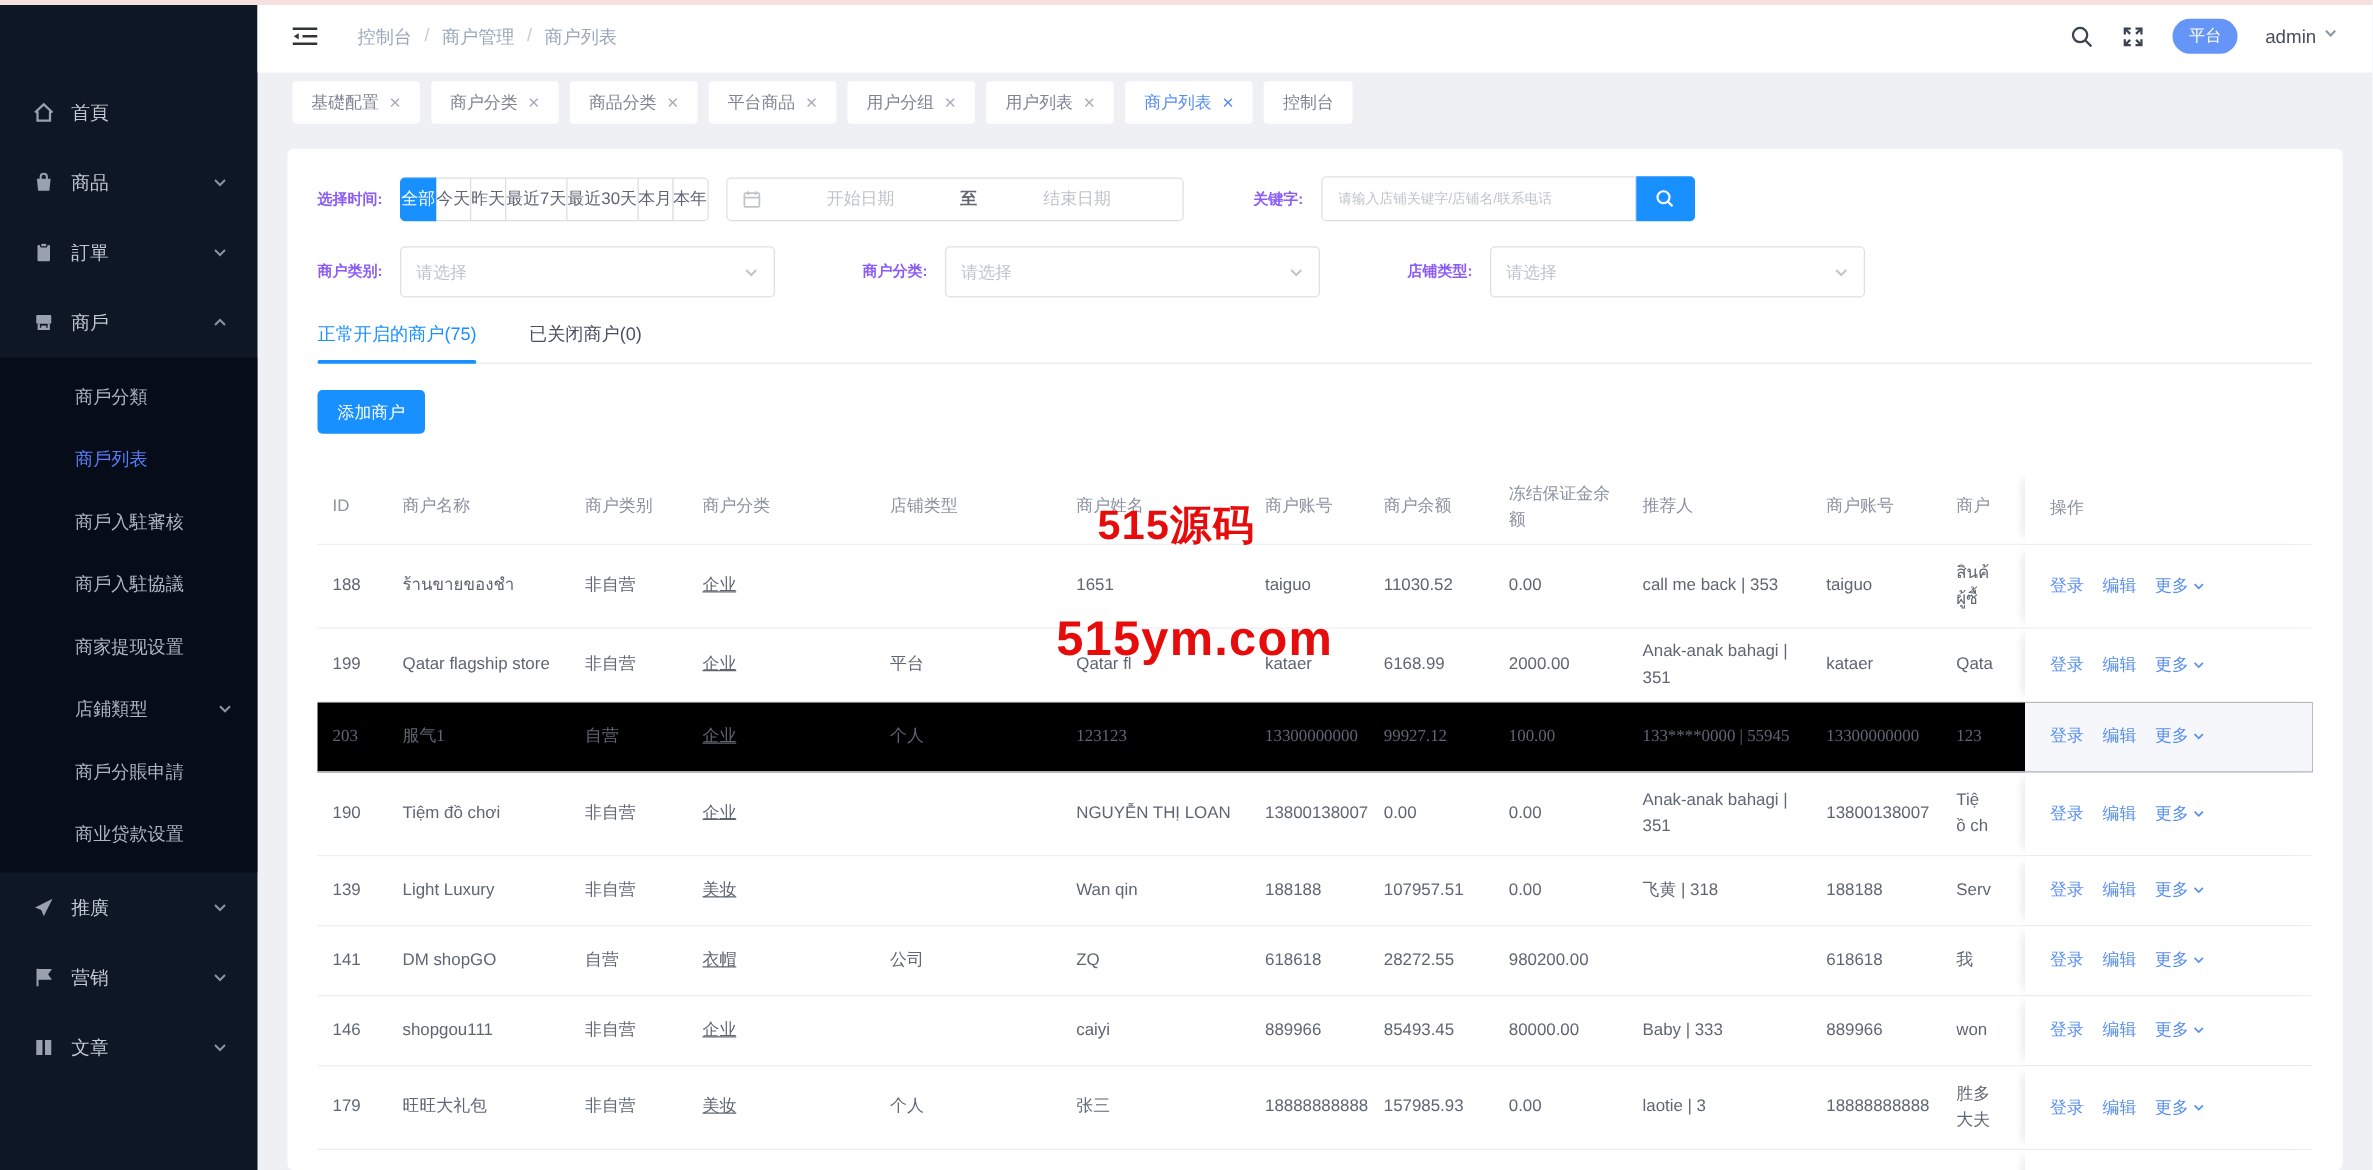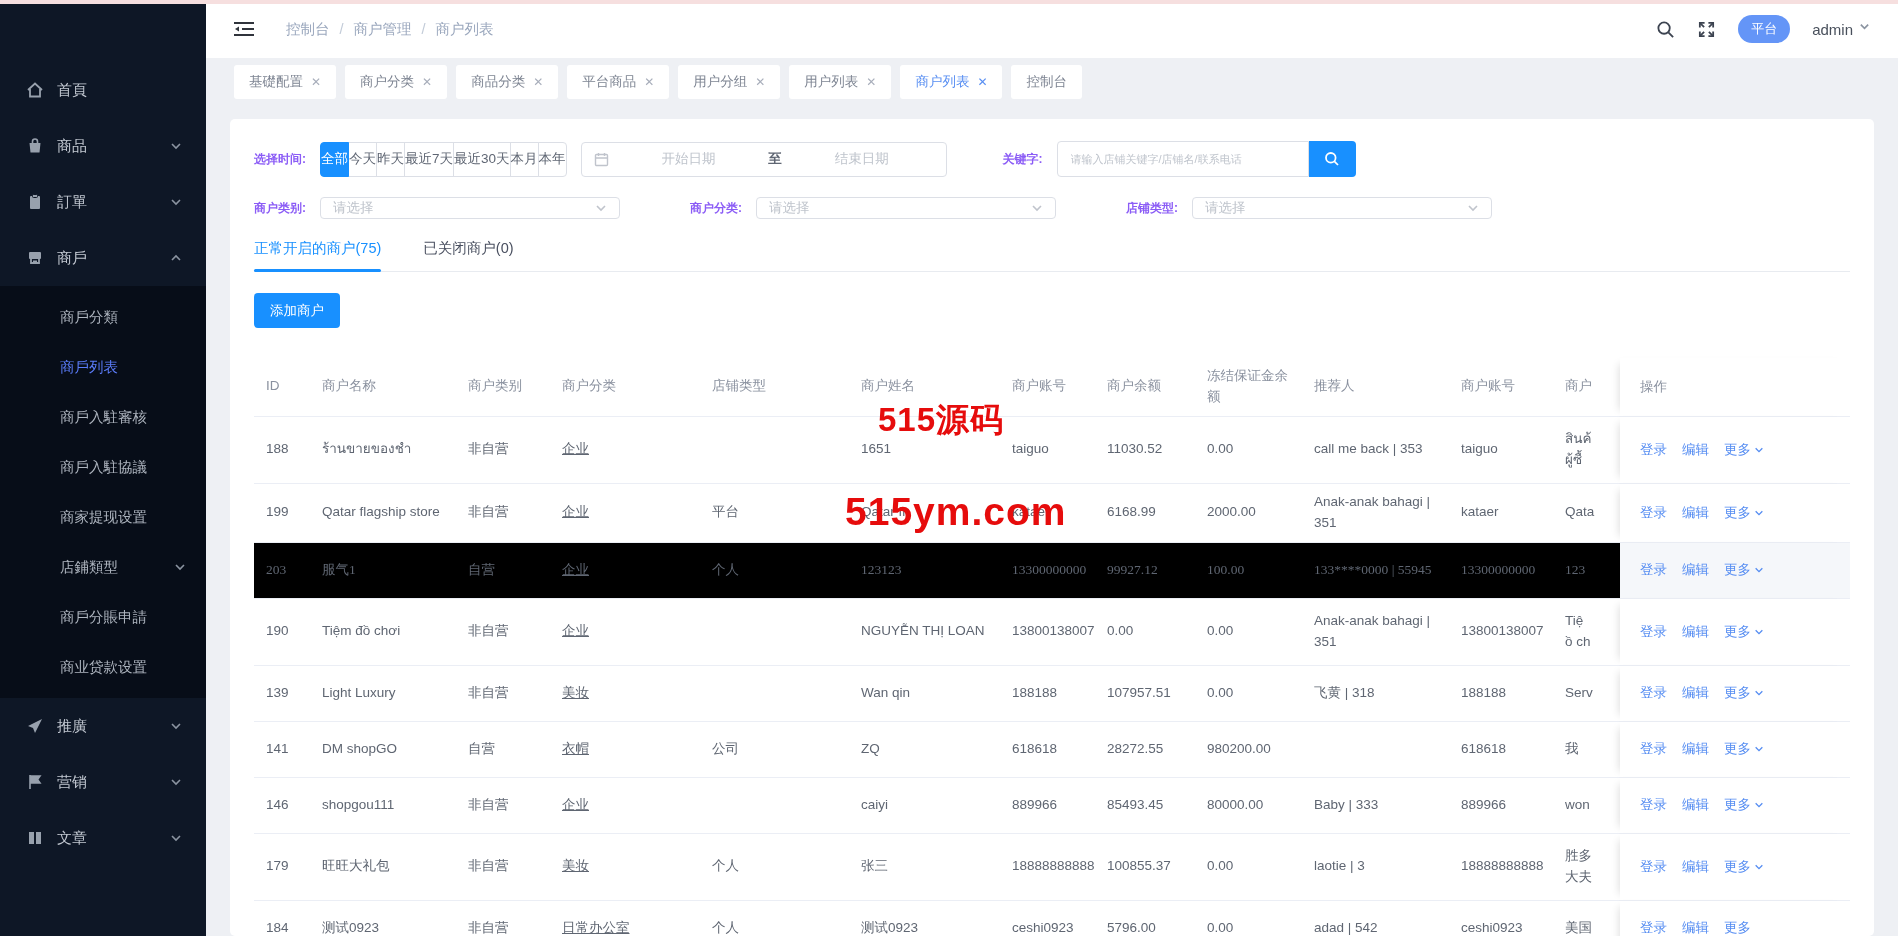--- a/index.html
+++ b/index.html
@@ -54,21 +54,21 @@
   .date-range { height:35px; width:366px; border:1px solid #dcdfe6; border-radius:4px; margin-left:14px; display:flex; align-items:center; padding:0 12px; gap:8px; background:#fff; }
   .date-range .cal { width:15px; height:15px; color:#c0c4cc; flex:none; }
   .date-range .ph { color:#bfc4cc; font-size:13.5px; flex:1; text-align:center; }
   .date-range .to { color:#5f6673; font-size:13.5px; font-weight:bold; }
   .kw-wrap { margin-left:56px; display:flex; align-items:center; }
   .kw-input { height:36px; width:252px; border:1px solid #dcdfe6; border-radius:4px 0 0 4px; padding:0 13px; font-size:11px; color:#5f6673; background:#fff; }
   .kw-input::placeholder { color:#bfc4cc; }
   .kw-btn { height:36px; width:47px; background:#1890ff; border:none; border-radius:0 4px 4px 0; color:#fff; cursor:pointer; display:flex; align-items:center; justify-content:center; }
   .kw-btn .ico { width:16px; height:16px; }
   .sel-group { display:flex; align-items:center; margin-right:70px; }
-  .select { height:22px; width:300px; border:1px solid #dcdfe6; border-radius:4px; background:#fff; display:flex; align-items:center; padding:0 12px; cursor:pointer; }
+  .select { height:41px; width:300px; border:1px solid #dcdfe6; border-radius:4px; background:#fff; display:flex; align-items:center; padding:0 12px; cursor:pointer; }
   .select .ph { color:#bfc4cc; font-size:13.5px; flex:1; }
   .select .chev { width:12px; height:12px; color:#c0c4cc; }
 
   
   .mtabs { display:flex; gap:42px; border-bottom:1px solid #e8ebf0; margin-top:4px; }
   .mtab { padding-bottom:13px; font-size:14.5px; color:#4a5060; cursor:pointer; position:relative; }
   .mtab.active { color:#1890ff; }
   .mtab.active::after { content:""; position:absolute; left:0; right:0; bottom:-1px; height:3px; background:#1890ff; border-radius:2px; }
 
   .add-btn { margin:21px 0 0 0; background:#1890ff; color:#fff; border:none; border-radius:4px; height:35px; padding:0 16px; font-size:13.5px; cursor:pointer; }
@@ -586,21 +586,21 @@
               </div>
             </div>
             <div class="trow body tall">
               <div class="tcell c-id">179</div>
               <div class="tcell c-name">旺旺大礼包</div>
               <div class="tcell c-cat">非自营</div>
               <div class="tcell c-cls"><a>美妆</a></div>
               <div class="tcell c-store">个人</div>
               <div class="tcell c-person">张三</div>
               <div class="tcell c-acct">18888888888</div>
-              <div class="tcell c-bal">100855.37</div>
+              <div class="tcell c-bal">157985.93</div>
               <div class="tcell c-frz">0.00</div>
               <div class="tcell c-ref">laotie | 3</div>
               <div class="tcell c-acct2">18888888888</div>
               <div class="tcell c-extra">
                 <div>胜多</div>
                 <div>大夫</div>
               </div>
               <div class="c-ops">
                 <span class="op-link">登录</span>
                 <span class="op-link">编辑</span>

